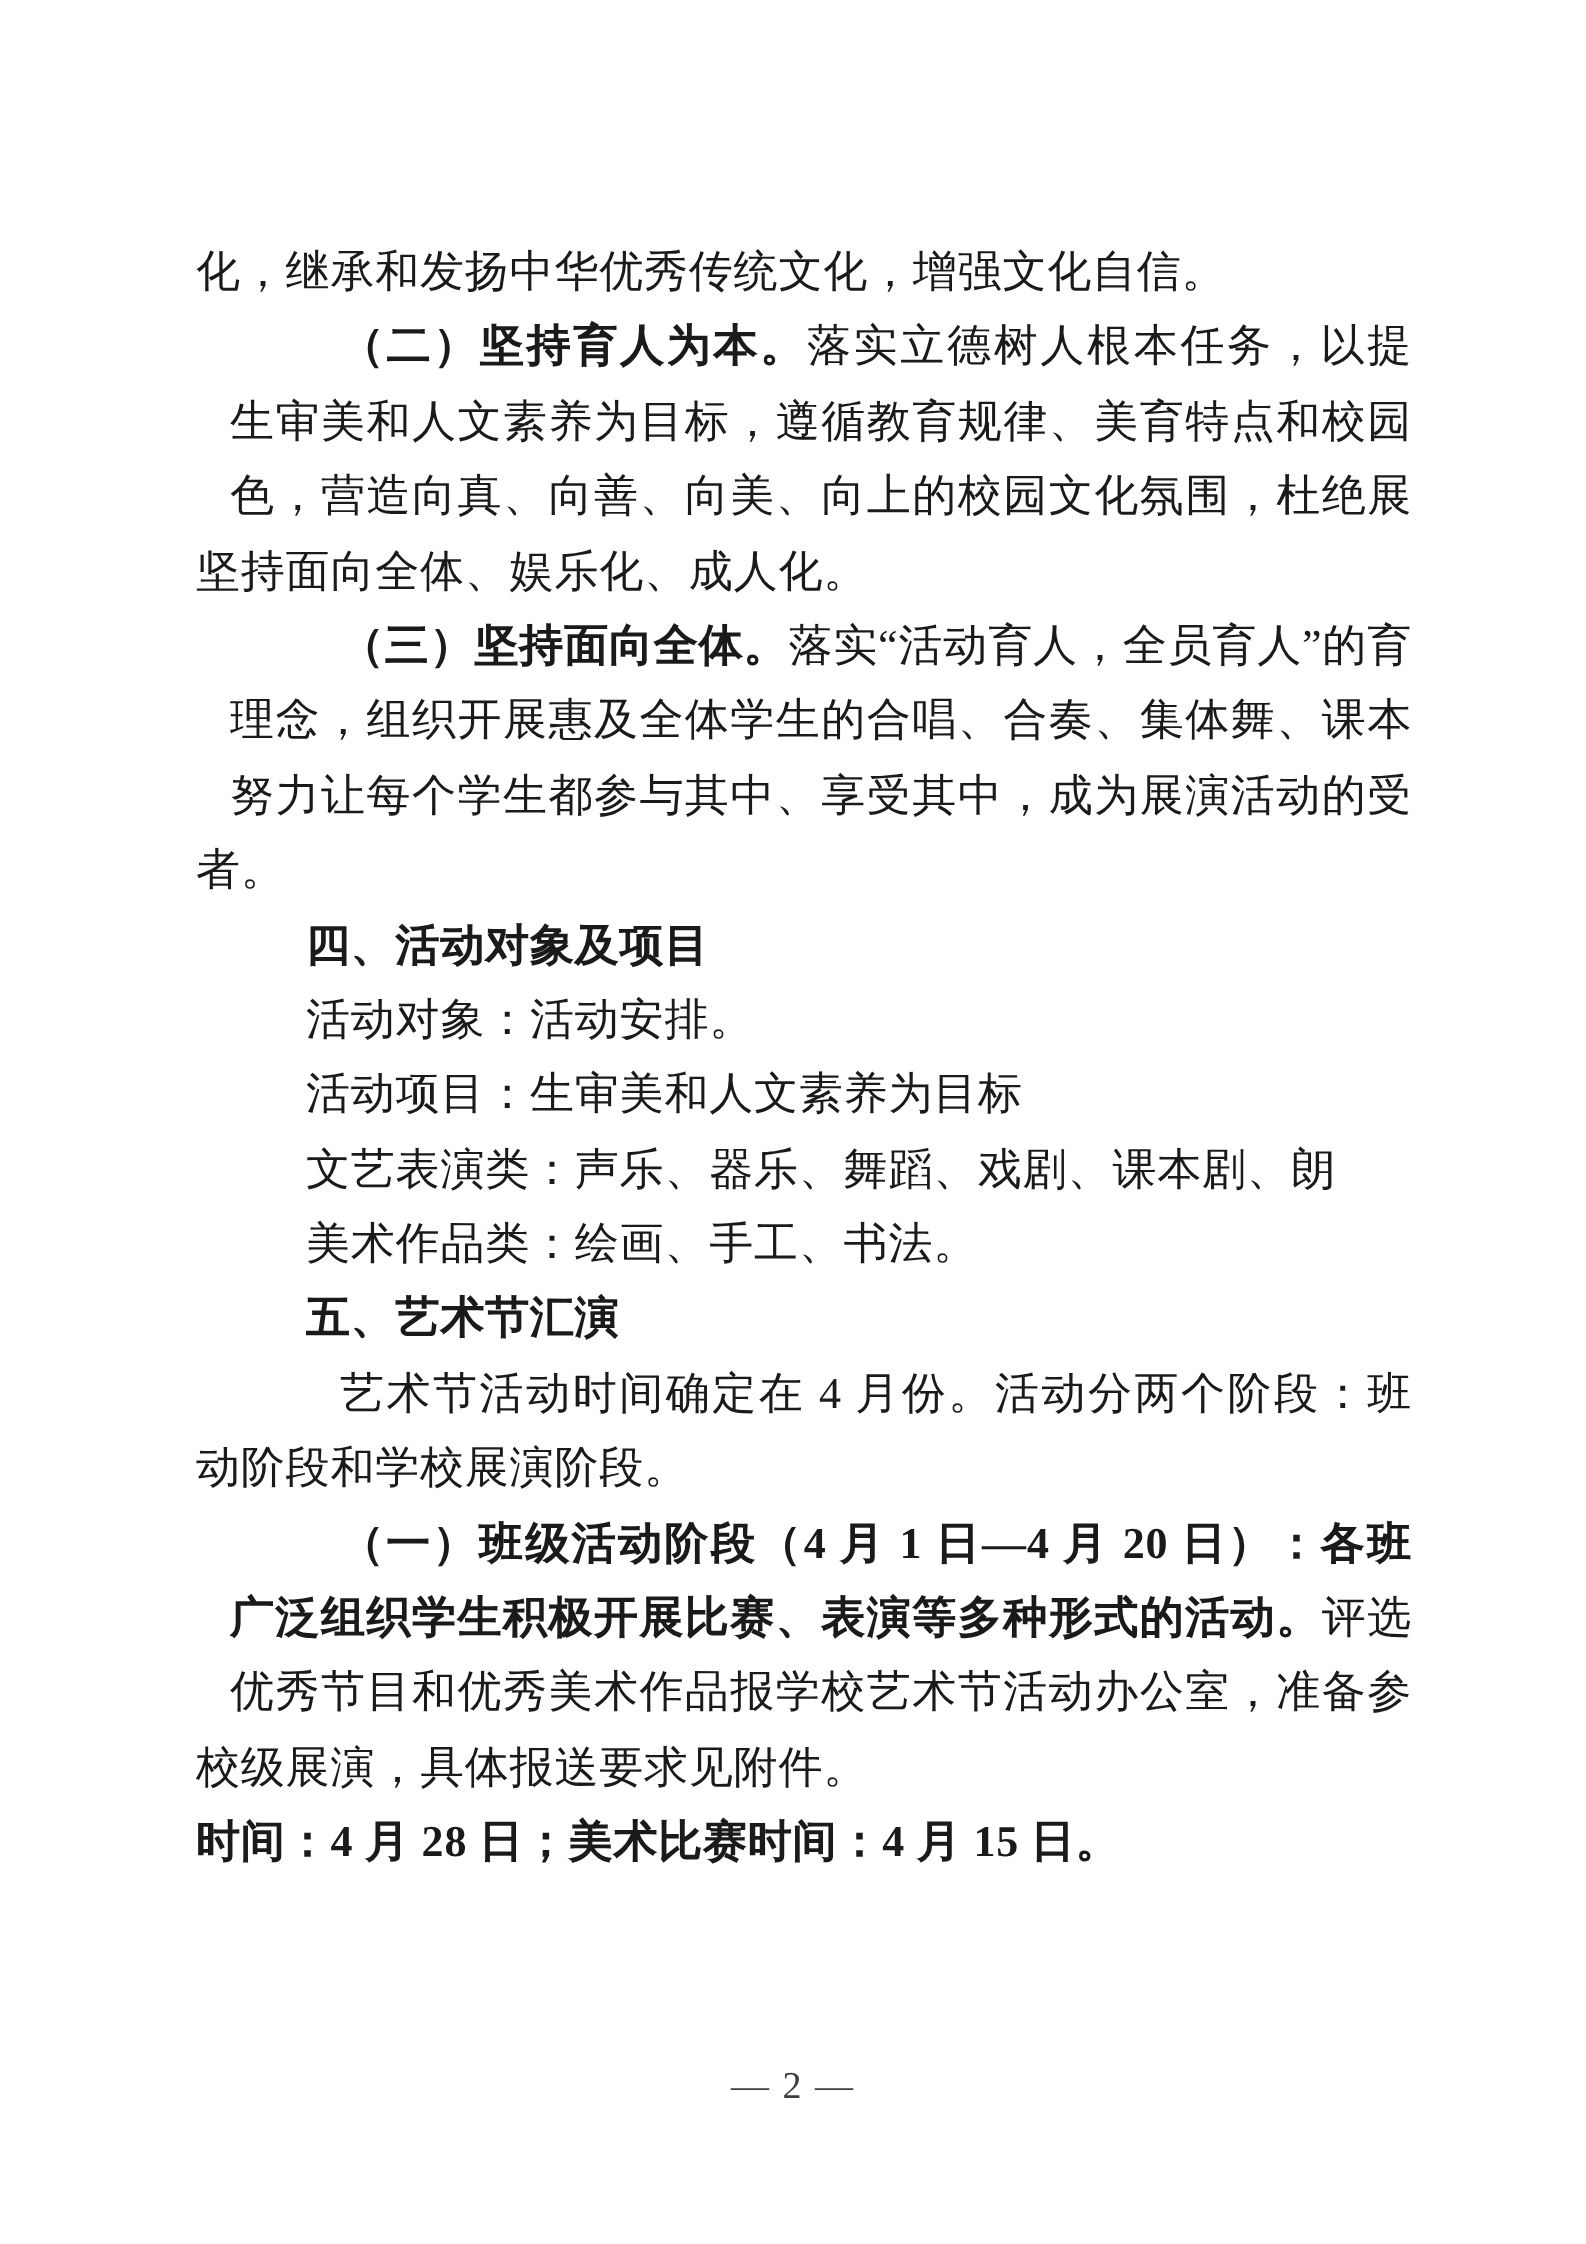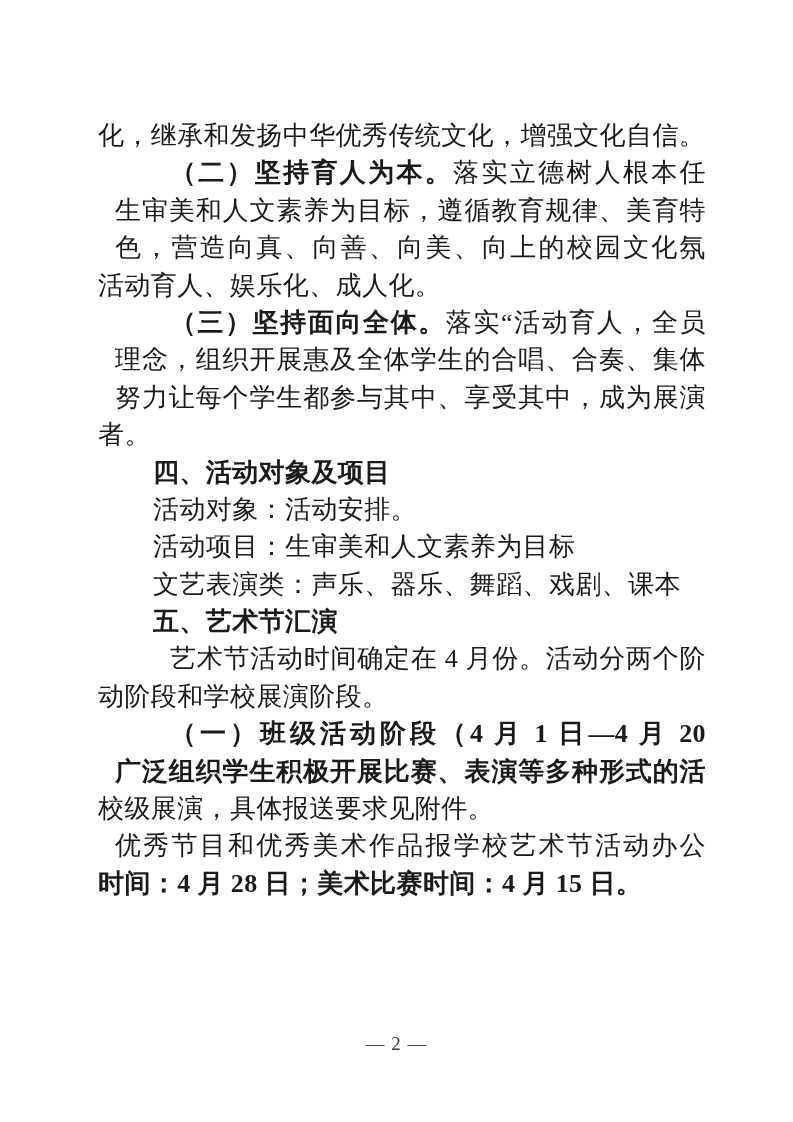--- a/index.html
+++ b/index.html
@@ -10,21 +10,21 @@
     background: #ffffff;
     overflow: hidden;
     font-family: "Liberation Serif", serif;
     color: #1a1a1a;
   }
   .body-text {
     position: absolute;
     left: 98px;
     top: 117px;
     width: 608px;
-    font-size: 26px;
+    font-size: 22px;
     line-height: 37.4px;
     letter-spacing: 0.4px;
   }
   .line {
     height: 37.4px;
     overflow: hidden;
     text-align: left;
   }
   .line.justify {
     text-align: justify;
@@ -49,34 +49,35 @@
 </style>
 </head>
 <body>
 
 <div class="page">
   <div class="body-text" id="lines">
       <div class="line"><span>化，继承和发扬中华优秀传统文化，增强文化自信。</span></div>
       <div class="line indent justify"><span class="b">（二）坚持育人为本。</span><span>落实立德树人根本任务，以提高学</span></div>
       <div class="line justify"><span>生审美和人文素养为目标，遵循教育规律、美育特点和校园特</span></div>
       <div class="line justify"><span>色，营造向真、向善、向美、向上的校园文化氛围，杜绝展演</span></div>
-      <div class="line"><span>活动育人、娱乐化、成人化。</span></div>
+      <div class="line"><span>坚持面向全体、娱乐化、成人化。</span></div>
       <div class="line indent justify"><span class="b">（三）坚持面向全体。</span><span>落实“活动育人，全员育人”的育人</span></div>
       <div class="line justify"><span>理念，组织开展惠及全体学生的合唱、合奏、集体舞、课本剧、</span></div>
       <div class="line justify"><span>努力让每个学生都参与其中、享受其中，成为展演活动的受益</span></div>
       <div class="line"><span>者。</span></div>
       <div class="line indent"><span class="b">四、活动对象及项目</span></div>
       <div class="line indent"><span>活动对象：活动安排。</span></div>
       <div class="line indent"><span>活动项目：生审美和人文素养为目标</span></div>
       <div class="line indent"><span>文艺表演类：声乐、器乐、舞蹈、戏剧、课本剧、朗诵。</span></div>
+      <div class="line indent"><span>美术作品类：绘画、手工、书法。</span></div>
       <div class="line indent"><span class="b">五、艺术节汇演</span></div>
       <div class="line indent justify"><span>艺术节活动时间确定在 4 月份。活动分两个阶段：班级活</span></div>
       <div class="line"><span>动阶段和学校展演阶段。</span></div>
       <div class="line indent justify"><span class="b">（一）班级活动阶段（4 月 1 日—4 月 20 日）：各班主任</span></div>
       <div class="line justify"><span class="b">广泛组织学生积极开展比赛、表演等多种形式的活动。</span><span>评选出</span></div>
+      <div class="line justify"><span>优秀节目和优秀美术作品报学校艺术节活动办公室，准备参加</span></div>
       <div class="line"><span>校级展演，具体报送要求见附件。</span></div>
-      <div class="line justify"><span>优秀节目和优秀美术作品报学校艺术节活动办公室，准备参加</span></div>
       <div class="line"><span class="b">时间：4 月 28 日；美术比赛时间：4 月 15 日。</span></div>
     </div>
   <div class="footer">
     <span>— 2 —</span>
   </div>
 </div>
 
 </body></html>

